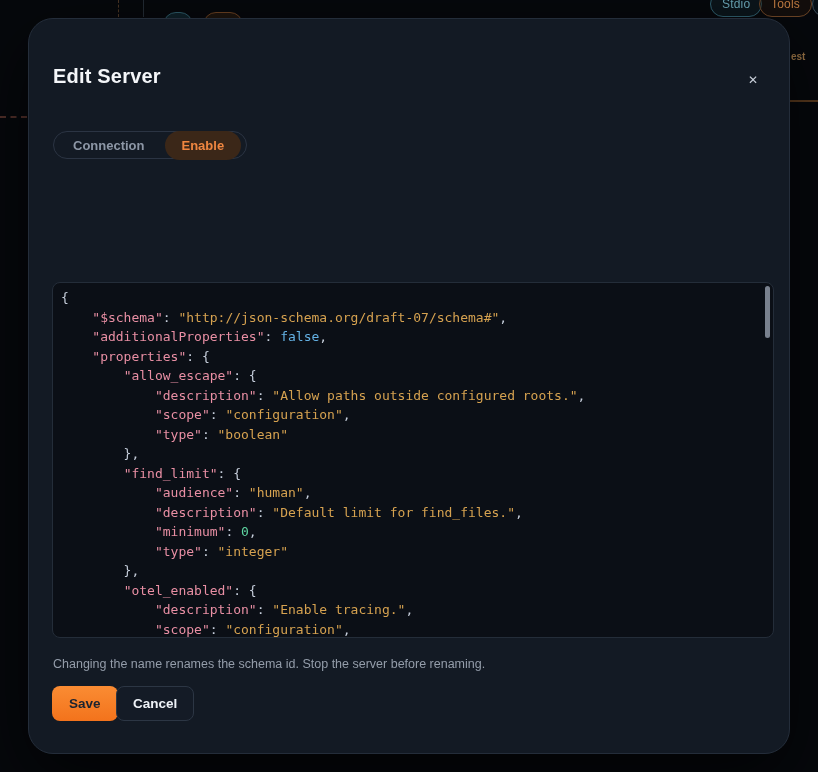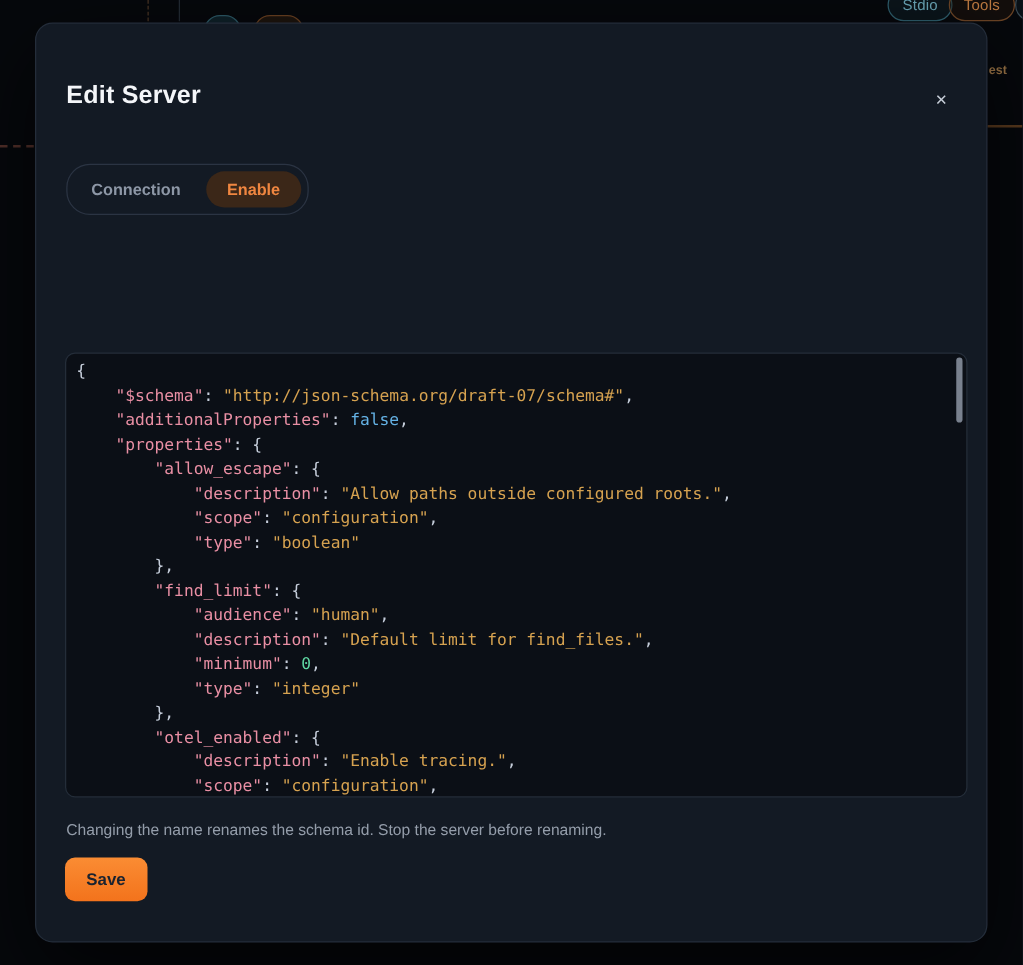--- a/index.html
+++ b/index.html
@@ -36,34 +36,34 @@
   .badge.cut{left:812px;width:40px;border:1px solid #3a4a55;color:#6ba7b8;background:rgba(16,32,40,.4);}
   .bg-est{position:absolute;left:791px;top:51px;font-size:10px;font-weight:700;color:#9b7446;}
   .bg-hline{position:absolute;left:790px;top:100px;width:28px;height:2px;background:#5a3a1e;}
   .bg-dash-left{position:absolute;left:0;top:116px;width:27px;border-top:2px dashed #53302a;}
 
   
   .modal{
     position:absolute;left:28px;top:18px;width:762px;height:736px;z-index:2;
     background:var(--modal-bg);
     border:1px solid #242d3a;
-    border-radius:14px;
+    border-radius:25px;
     box-shadow:0 24px 70px rgba(0,0,0,.65);
   }
   .dialog-title{
     position:absolute;left:24px;top:46px;
     font-size:20px;font-weight:700;color:#f4f6f9;letter-spacing:.2px;
   }
   .close-btn{
     position:absolute;right:25px;top:50px;width:22px;height:22px;
     background:none;border:none;color:#c8cfd9;font-size:12px;line-height:22px;
     text-align:center;cursor:pointer;font-family:"Liberation Sans",sans-serif;
   }
   .tabs{
-    position:absolute;left:24px;top:112px;height:41px;
+    position:absolute;left:24px;top:112px;height:28px;
     display:inline-flex;align-items:center;gap:6px;
     border:1px solid #2b3443;border-radius:19px;padding:0 5px;
   }
   .tab{
     background:none;border:none;cursor:pointer;
     font-family:"Liberation Sans",sans-serif;
     font-size:13px;font-weight:600;color:#8d97a6;
     padding:7px 14px;border-radius:999px;
   }
   .tab.active{
@@ -140,13 +140,14 @@
 
 
   <div class="codebox">
     <div class="code" id="code"><div><span class="p">{</span></div><div><span class="p">    </span><span class="k">"$schema"</span><span class="p">: </span><span class="s">"http://json-schema.org/draft-07/schema#"</span><span class="p">,</span></div><div><span class="p">    </span><span class="k">"additionalProperties"</span><span class="p">: </span><span class="b">false</span><span class="p">,</span></div><div><span class="p">    </span><span class="k">"properties"</span><span class="p">: {</span></div><div><span class="p">        </span><span class="k">"allow_escape"</span><span class="p">: {</span></div><div><span class="p">            </span><span class="k">"description"</span><span class="p">: </span><span class="s">"Allow paths outside configured roots."</span><span class="p">,</span></div><div><span class="p">            </span><span class="k">"scope"</span><span class="p">: </span><span class="s">"configuration"</span><span class="p">,</span></div><div><span class="p">            </span><span class="k">"type"</span><span class="p">: </span><span class="s">"boolean"</span></div><div><span class="p">        },</span></div><div><span class="p">        </span><span class="k">"find_limit"</span><span class="p">: {</span></div><div><span class="p">            </span><span class="k">"audience"</span><span class="p">: </span><span class="s">"human"</span><span class="p">,</span></div><div><span class="p">            </span><span class="k">"description"</span><span class="p">: </span><span class="s">"Default limit for find_files."</span><span class="p">,</span></div><div><span class="p">            </span><span class="k">"minimum"</span><span class="p">: </span><span class="n">0</span><span class="p">,</span></div><div><span class="p">            </span><span class="k">"type"</span><span class="p">: </span><span class="s">"integer"</span></div><div><span class="p">        },</span></div><div><span class="p">        </span><span class="k">"otel_enabled"</span><span class="p">: {</span></div><div><span class="p">            </span><span class="k">"description"</span><span class="p">: </span><span class="s">"Enable tracing."</span><span class="p">,</span></div><div><span class="p">            </span><span class="k">"scope"</span><span class="p">: </span><span class="s">"configuration"</span><span class="p">,</span></div></div>
     <div class="scroll-thumb"></div>
   </div>
 
   <p class="note">Changing the name renames the schema id. Stop the server before renaming.</p>
 
   <button class="btn btn-save">Save</button>
+  <button class="btn btn-cancel">Cancel</button>
 </div>
 
 </body></html>

